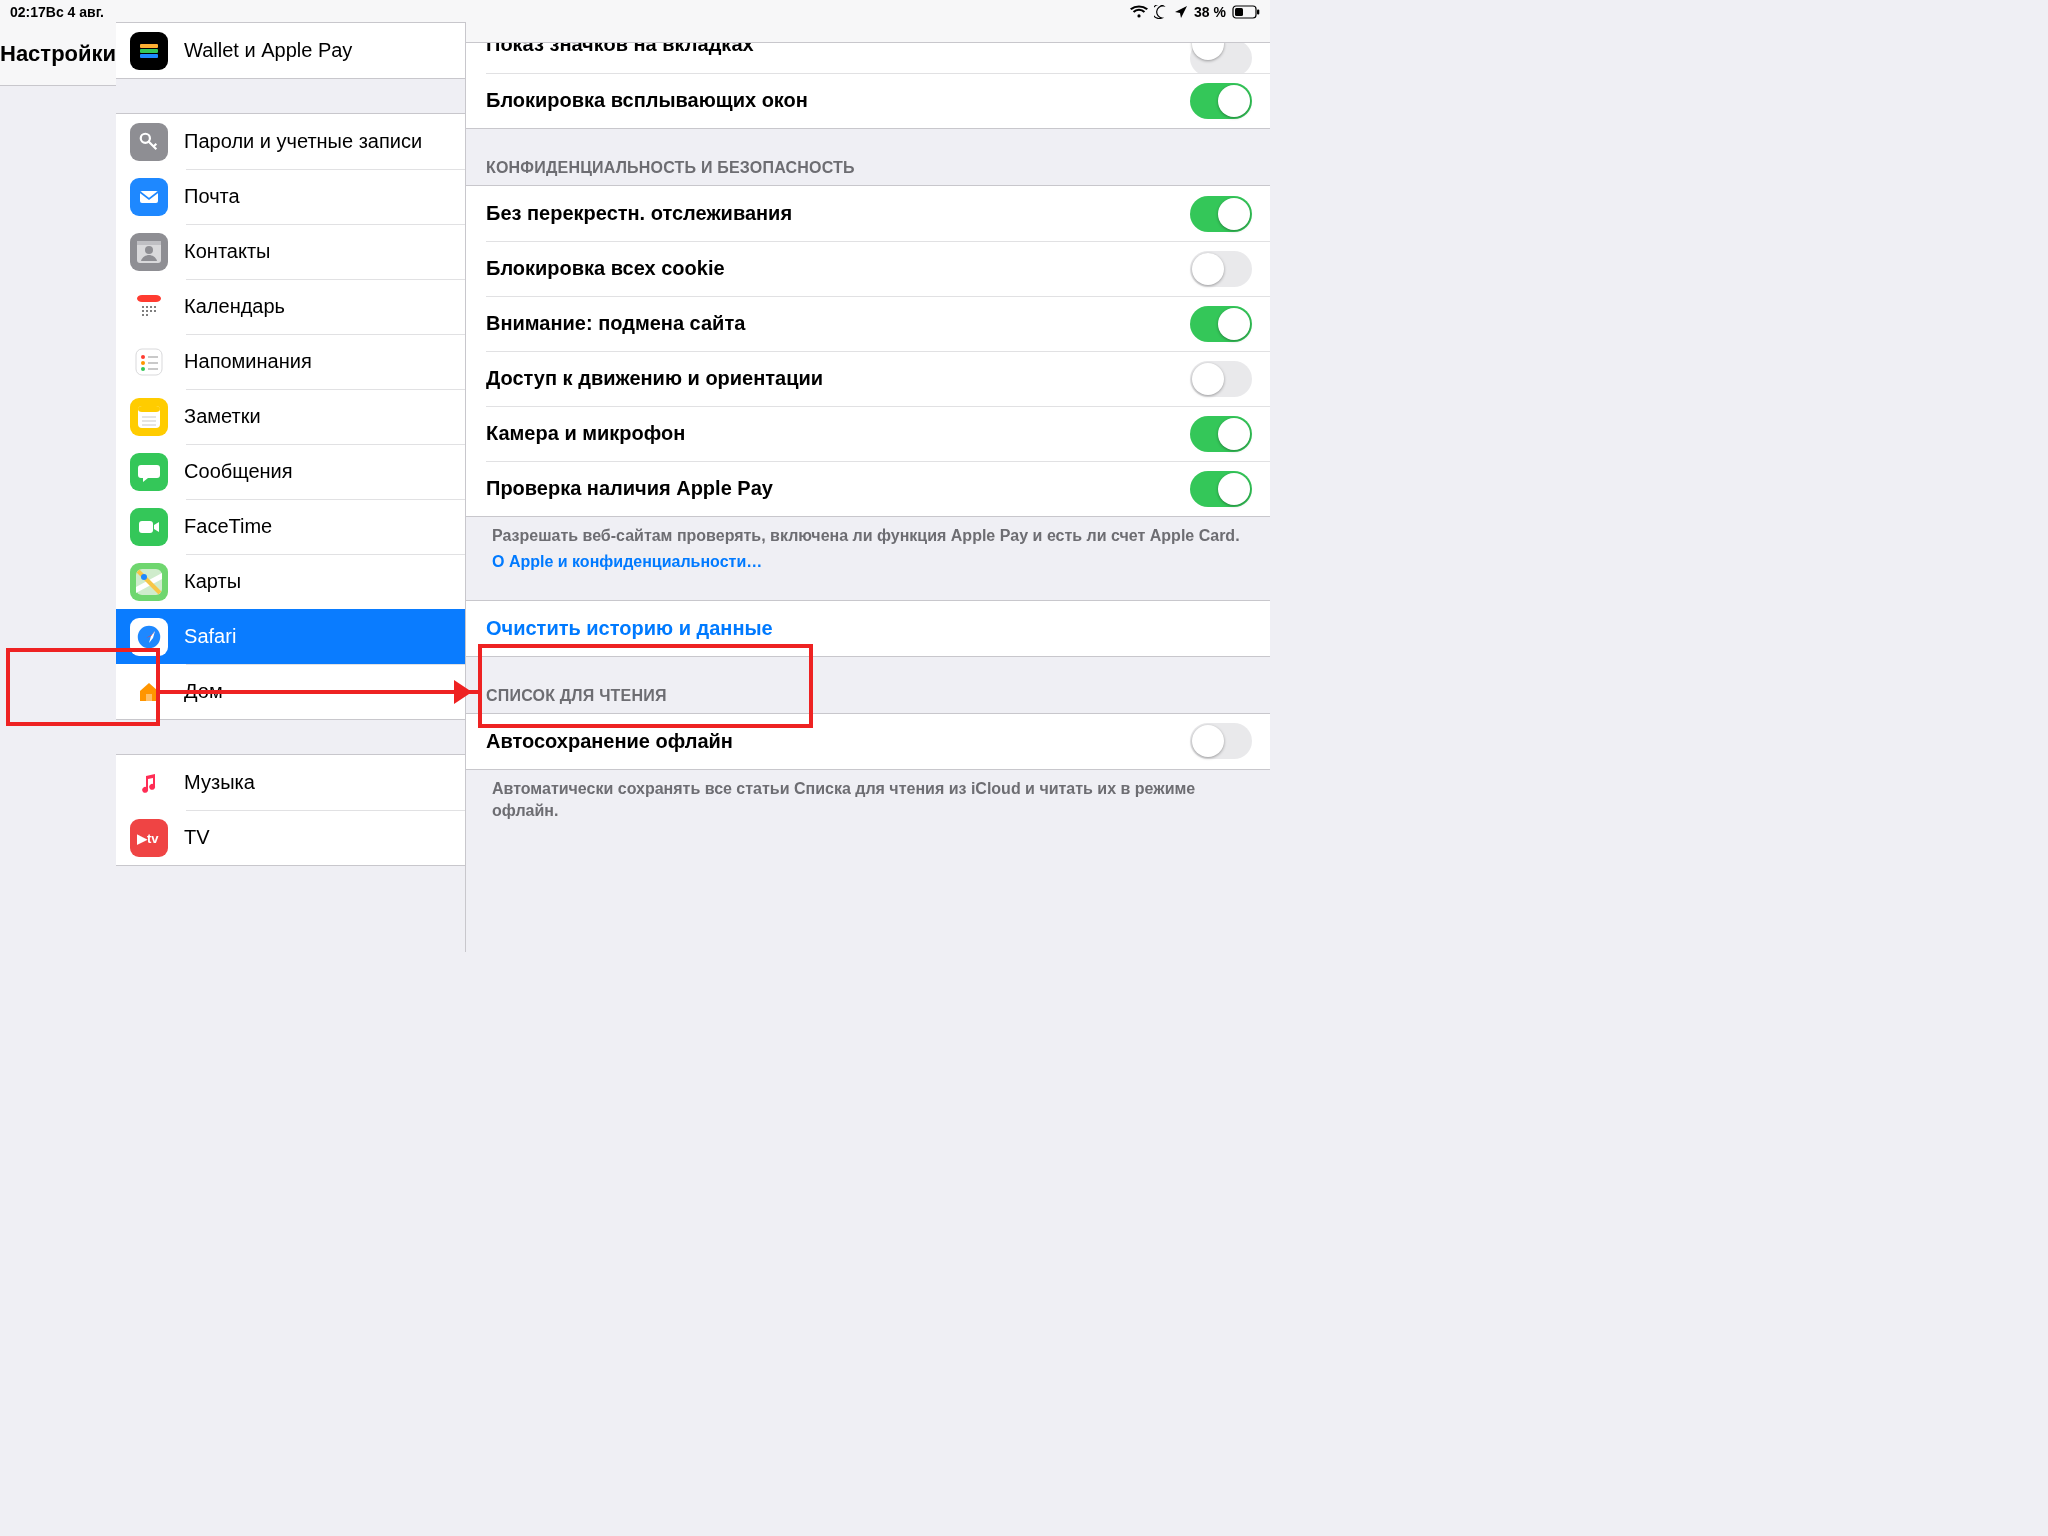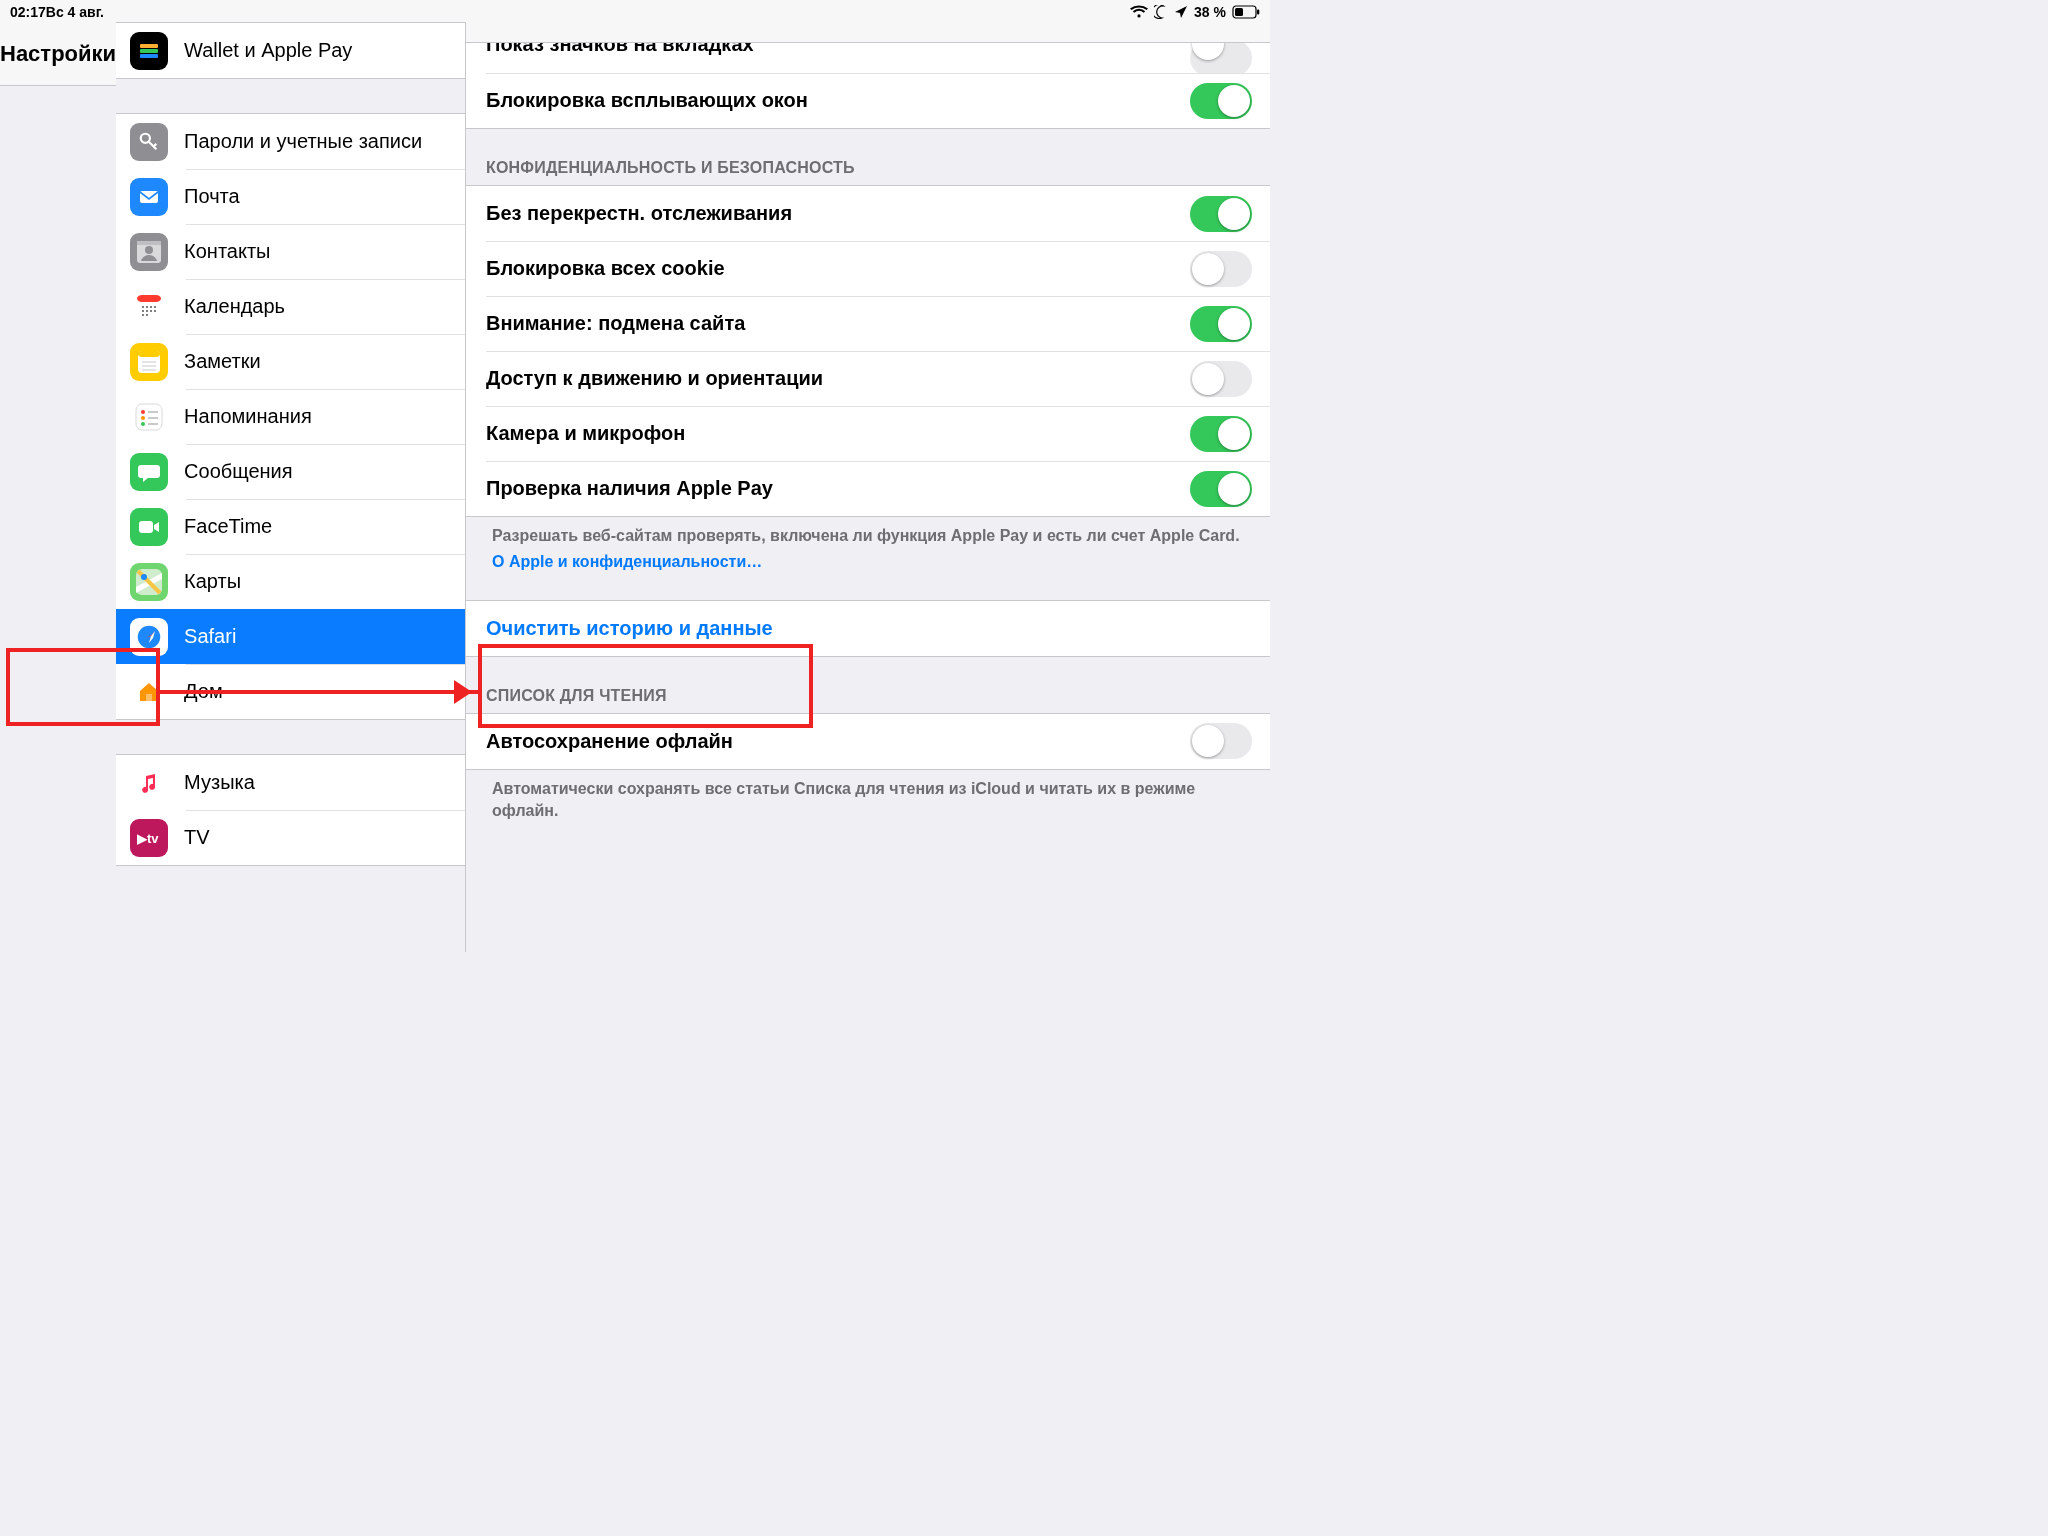--- a/index.html
+++ b/index.html
@@ -244,46 +244,46 @@
                   <circle cx="17" cy="19" r="1"></circle>
                   <circle cx="21" cy="19" r="1"></circle>
                   <circle cx="9" cy="23" r="1"></circle>
                   <circle cx="13" cy="23" r="1"></circle>
                 </g>
               </svg>
             </div>
             <span>Календарь</span>
           </div>
           <div class="row">
-            <div class="icon-box" style="background: rgb(255, 204, 0);">
-              <svg width="26" height="26" viewBox="0 0 26 26">
-                <rect x="2" y="2" width="22" height="22" rx="4" fill="#fff"></rect>
-                <rect x="2" y="2" width="22" height="6" rx="4" fill="#ffcc00"></rect>
-                <line x1="6" y1="13" x2="20" y2="13" stroke="#c9c9c9"></line>
-                <line x1="6" y1="17" x2="20" y2="17" stroke="#c9c9c9"></line>
-                <line x1="6" y1="21" x2="20" y2="21" stroke="#c9c9c9"></line>
-              </svg>
-            </div>
-            <span>Заметки</span>
-          </div>
-          <div class="row">
             <div class="icon-box" style="background: rgb(255, 255, 255);">
               <svg width="30" height="30" viewBox="0 0 30 30">
                 <rect x="2" y="2" width="26" height="26" rx="6" fill="#fff" stroke="#d9d9db"></rect>
                 <circle cx="9" cy="10" r="2" fill="#ff3b30"></circle>
                 <circle cx="9" cy="16" r="2" fill="#ff9500"></circle>
                 <circle cx="9" cy="22" r="2" fill="#34c759"></circle>
                 <line x1="14" y1="10" x2="24" y2="10" stroke="#c9c9c9" stroke-width="2"></line>
                 <line x1="14" y1="16" x2="24" y2="16" stroke="#c9c9c9" stroke-width="2"></line>
                 <line x1="14" y1="22" x2="24" y2="22" stroke="#c9c9c9" stroke-width="2"></line>
               </svg>
             </div>
             <span>Напоминания</span>
           </div>
           <div class="row">
+            <div class="icon-box" style="background: rgb(255, 204, 0);">
+              <svg width="26" height="26" viewBox="0 0 26 26">
+                <rect x="2" y="2" width="22" height="22" rx="4" fill="#fff"></rect>
+                <rect x="2" y="2" width="22" height="6" rx="4" fill="#ffcc00"></rect>
+                <line x1="6" y1="13" x2="20" y2="13" stroke="#c9c9c9"></line>
+                <line x1="6" y1="17" x2="20" y2="17" stroke="#c9c9c9"></line>
+                <line x1="6" y1="21" x2="20" y2="21" stroke="#c9c9c9"></line>
+              </svg>
+            </div>
+            <span>Заметки</span>
+          </div>
+          <div class="row">
             <div class="icon-box" style="background: rgb(52, 199, 89);">
               <svg width="24" height="24" viewBox="0 0 24 24">
                 <path d="M4 5h16a3 3 0 013 3v7a3 3 0 01-3 3H11l-5 4v-4H4a3 3 0 01-3-3V8a3 3 0 013-3z" fill="#fff"></path>
               </svg>
             </div>
             <span>Сообщения</span>
           </div>
           <div class="row">
             <div class="icon-box" style="background: rgb(52, 199, 89);">
               <svg width="24" height="24" viewBox="0 0 24 24">
@@ -331,21 +331,21 @@
           <div class="row">
             <div class="icon-box" style="background: rgb(255, 255, 255);">
               <svg width="26" height="26" viewBox="0 0 26 26">
                 <rect x="1" y="1" width="24" height="24" rx="6" fill="#fff"></rect>
                 <path d="M10 6l9-2v12a3 3 0 11-2-2V8l-5 1v10a3 3 0 11-2-2z" fill="#ff2d55"></path>
               </svg>
             </div>
             <span>Музыка</span>
           </div>
           <div class="row">
-            <div class="icon-box" style="background: #be185d;">
+            <div class="icon-box" style="background: #ef4444;">
               <svg width="24" height="18" viewBox="0 0 24 18">
                 <text x="0" y="14" font-size="13" font-weight="700" fill="#fff">▶tv</text>
               </svg>
             </div>
             <span>TV</span>
           </div>
         </div>
     </div>
   </div>
 

